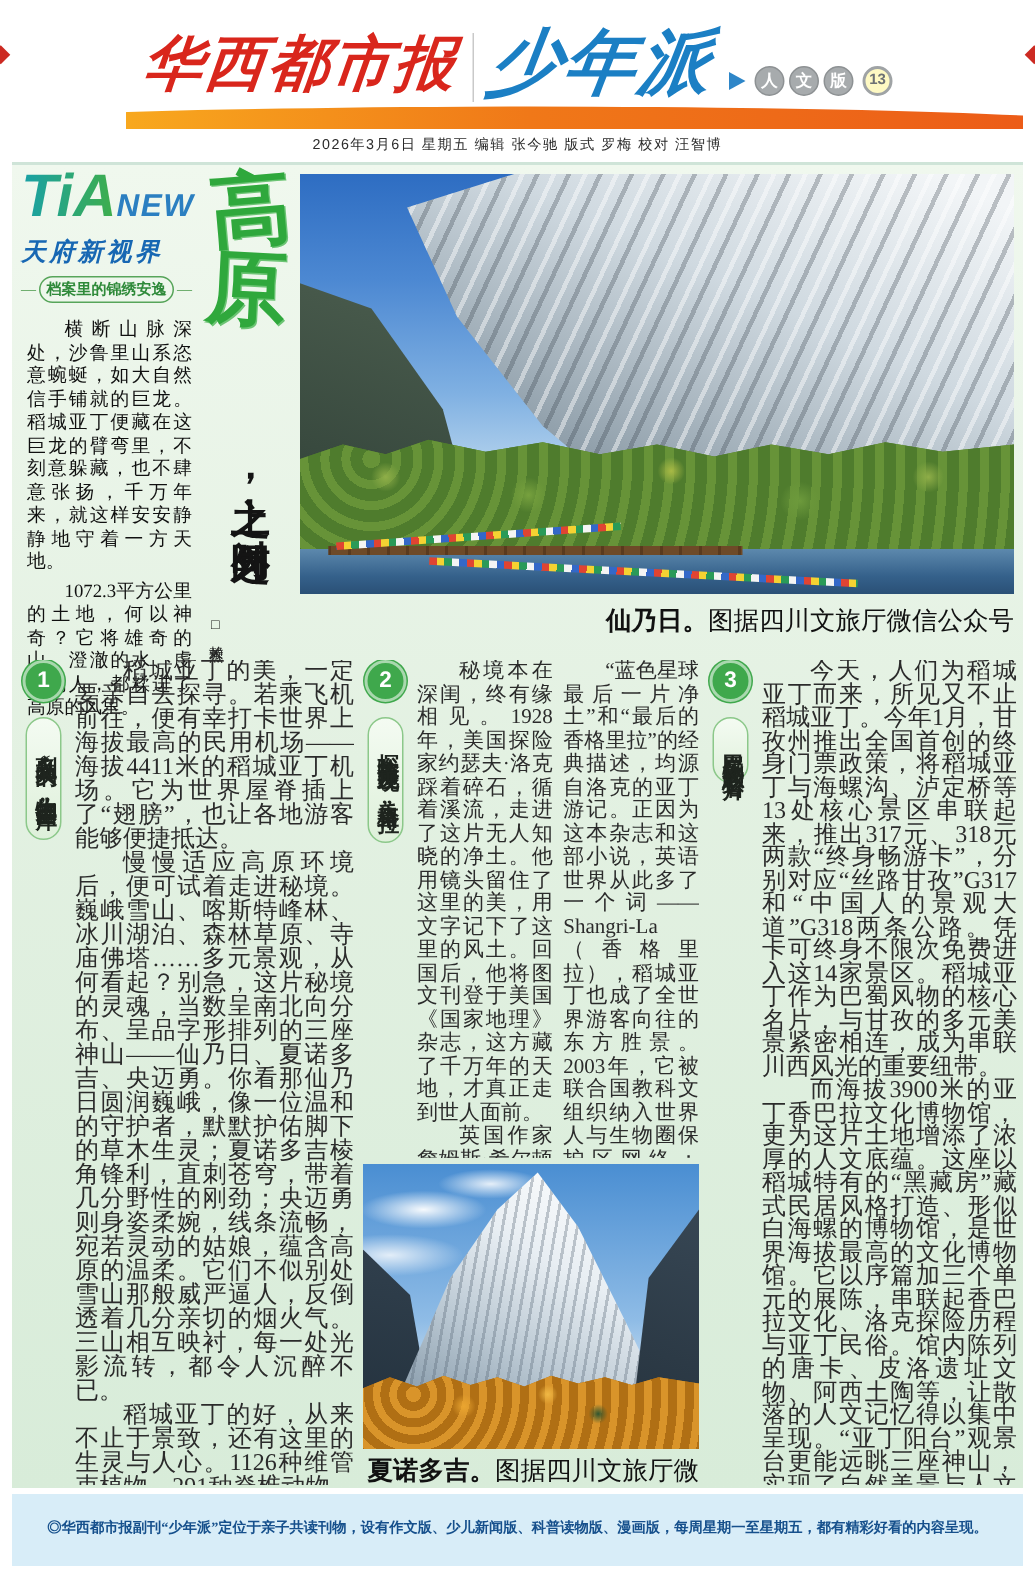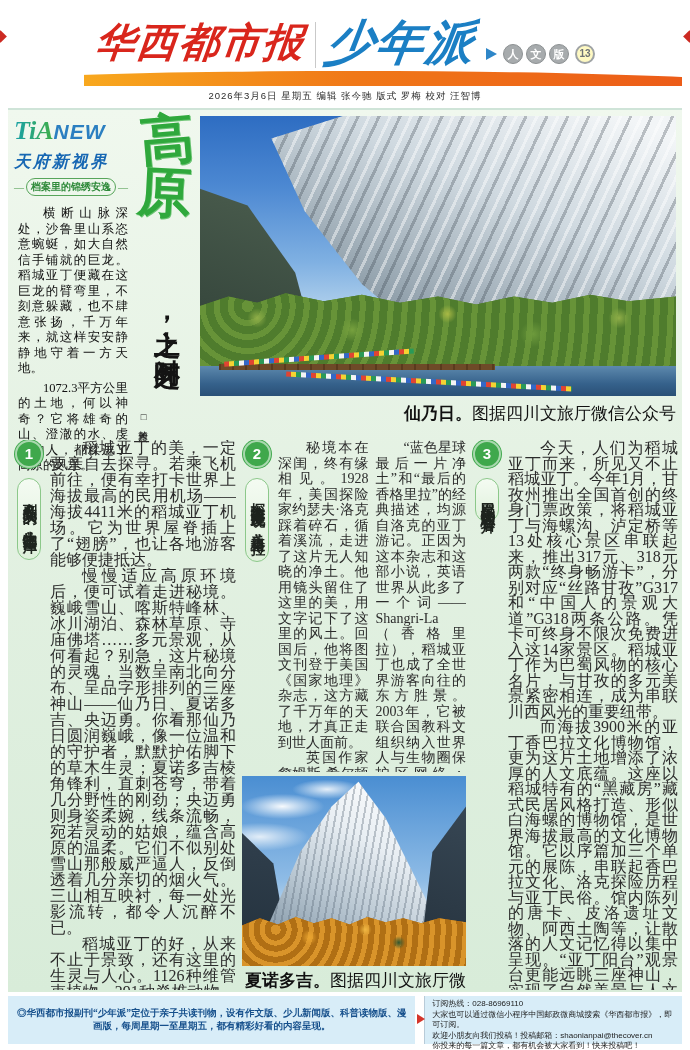--- a/index.html
+++ b/index.html
@@ -31,22 +31,22 @@
             color:#2b2b2b;font-family:"Liberation Sans",sans-serif;letter-spacing:1px;}
   .corner-mark{position:absolute;width:9px;height:9px;background:#cc2a22;transform:rotate(45deg);top:32px;}
   .corner-mark.left{left:-4px;} .corner-mark.right{right:-4px;}
   
   .main{position:absolute;top:108px;left:8px;width:674px;height:882px;
         background:linear-gradient(180deg,#f0f8ee 0%,#e3f1e2 45%,#d8ecd9 100%);
         border-top:2px solid #cfe4d8;}
   
   .lead-col{position:absolute;left:6px;top:6px;width:118px;}
   .logo-row{font-family:"Liberation Sans",sans-serif;font-weight:900;font-style:italic;line-height:30px;}
-  .logo-a{font-size:26px;color:#18a0a8;background:linear-gradient(90deg,#18a0a8,#3fae49);
-          -webkit-background-clip:text;background-clip:text;font-family:Liberation Serif, serif;-webkit-text-fill-color:transparent;}
+  .logo-a{font-size:40px;color:#18a0a8;background:linear-gradient(90deg,#18a0a8,#3fae49);
+          -webkit-background-clip:text;background-clip:text;-webkit-text-fill-color:transparent;}
   .logo-b{font-size:21px;color:#2b7fc1;letter-spacing:1px;}
   .brand-name{font-family:"Liberation Sans",sans-serif;font-weight:900;font-style:italic;
               color:#1767b3;font-size:16.5px;letter-spacing:2.5px;margin-top:2px;}
   .series-badge{margin-top:5px;display:flex;align-items:center;gap:2px;}
   .series-badge .dash{color:#4a9a4a;font-size:10px;}
   .badge-pill{border:1px solid #57a55a;border-radius:9px;color:#2f8a3a;font-size:10px;
               padding:1px 4px;white-space:nowrap;font-weight:bold;}
   .lead-text{margin-top:10px;}
   .lead-text p{margin:4px;font-size:12.5px;line-height:15.5px;text-indent:2em;color:#101010;
                text-align:justify;}
@@ -268,22 +268,15 @@
           <p class="credit2">据“天府新视界”微信公众号</p>
         </div>
       </div>
     </div>
   </div>
 
   <div class="footer">
     <div class="f-left">
       <p>◎华西都市报副刊“少年派”定位于亲子共读刊物，设有作文版、少儿新闻版、科普读物版、漫画版，每周星期一至星期五，都有精彩好看的内容呈现。</p>
     </div>
-    <div class="f-right">
-      <span class="red-arrow"></span>
-      <p>订阅热线：028-86969110</p>
-      <p>大家也可以通过微信小程序中国邮政微商城搜索《华西都市报》，即可订阅。</p>
-      <p>欢迎小朋友向我们投稿！投稿邮箱：shaonianpai@thecover.cn</p>
-      <p>你投来的每一篇文章，都有机会被大家看到！快来投稿吧！</p>
-    </div>
   </div>
 
 </div>
 
 </body></html>

